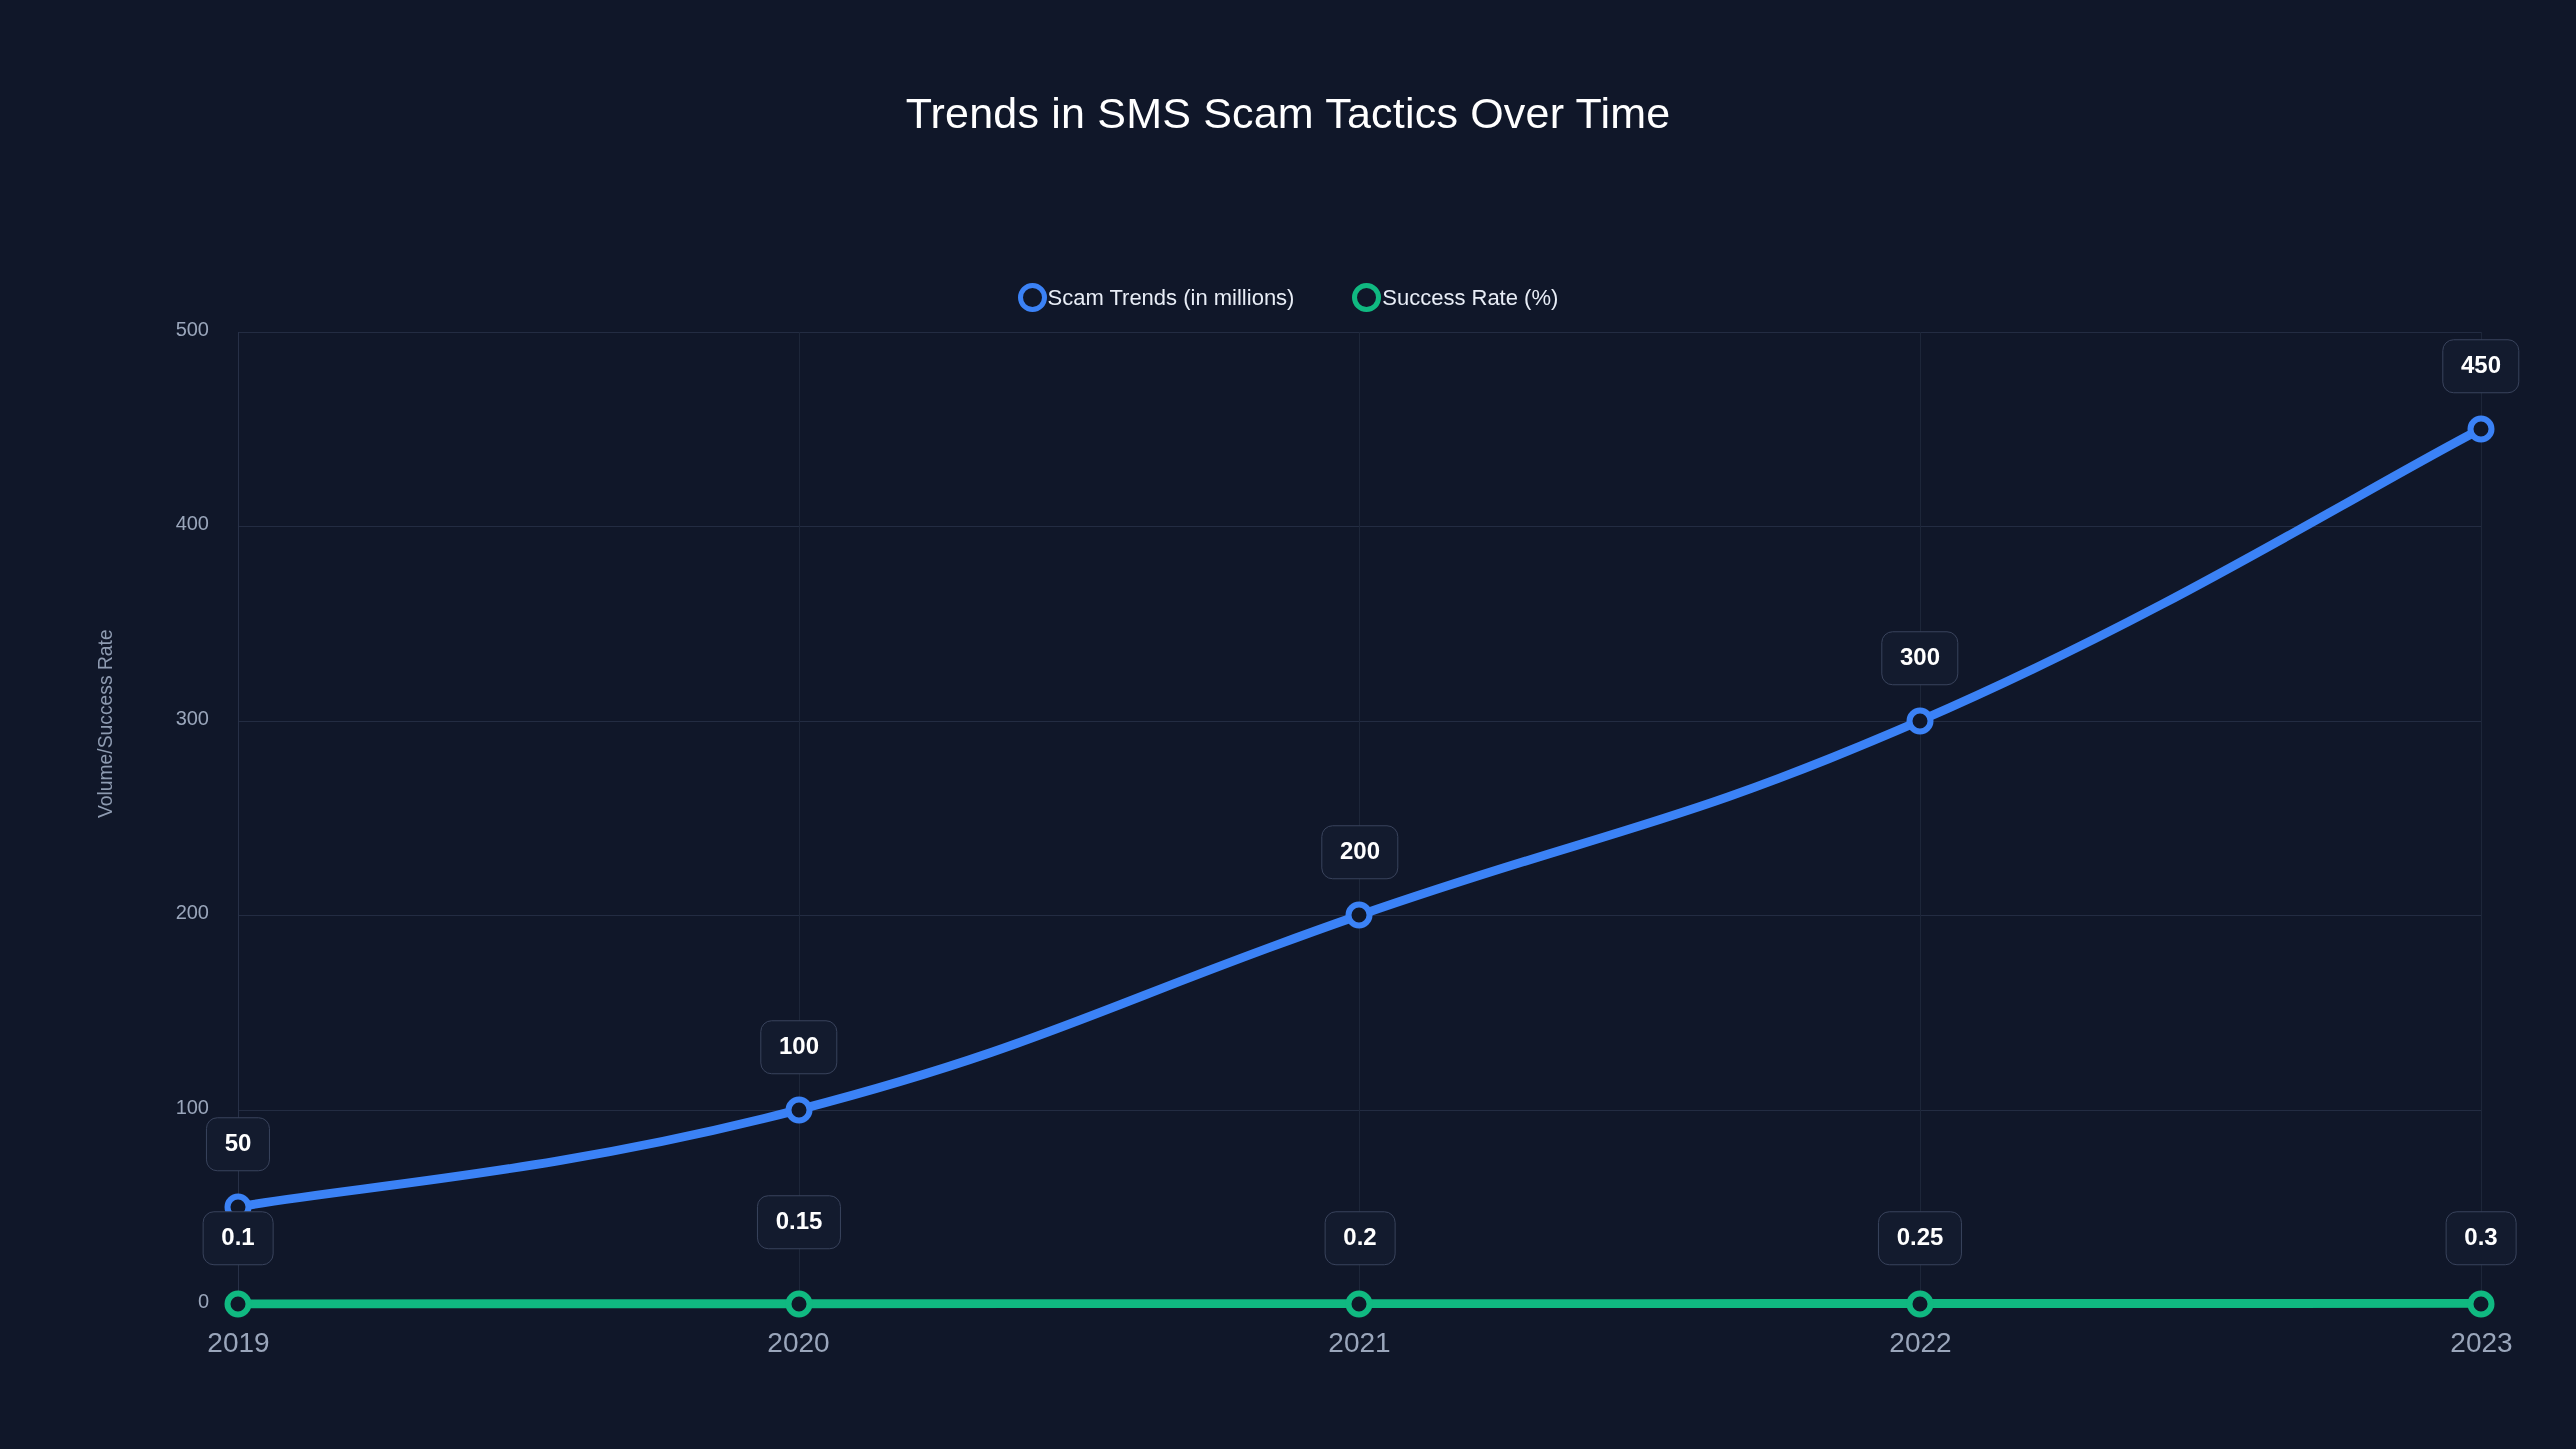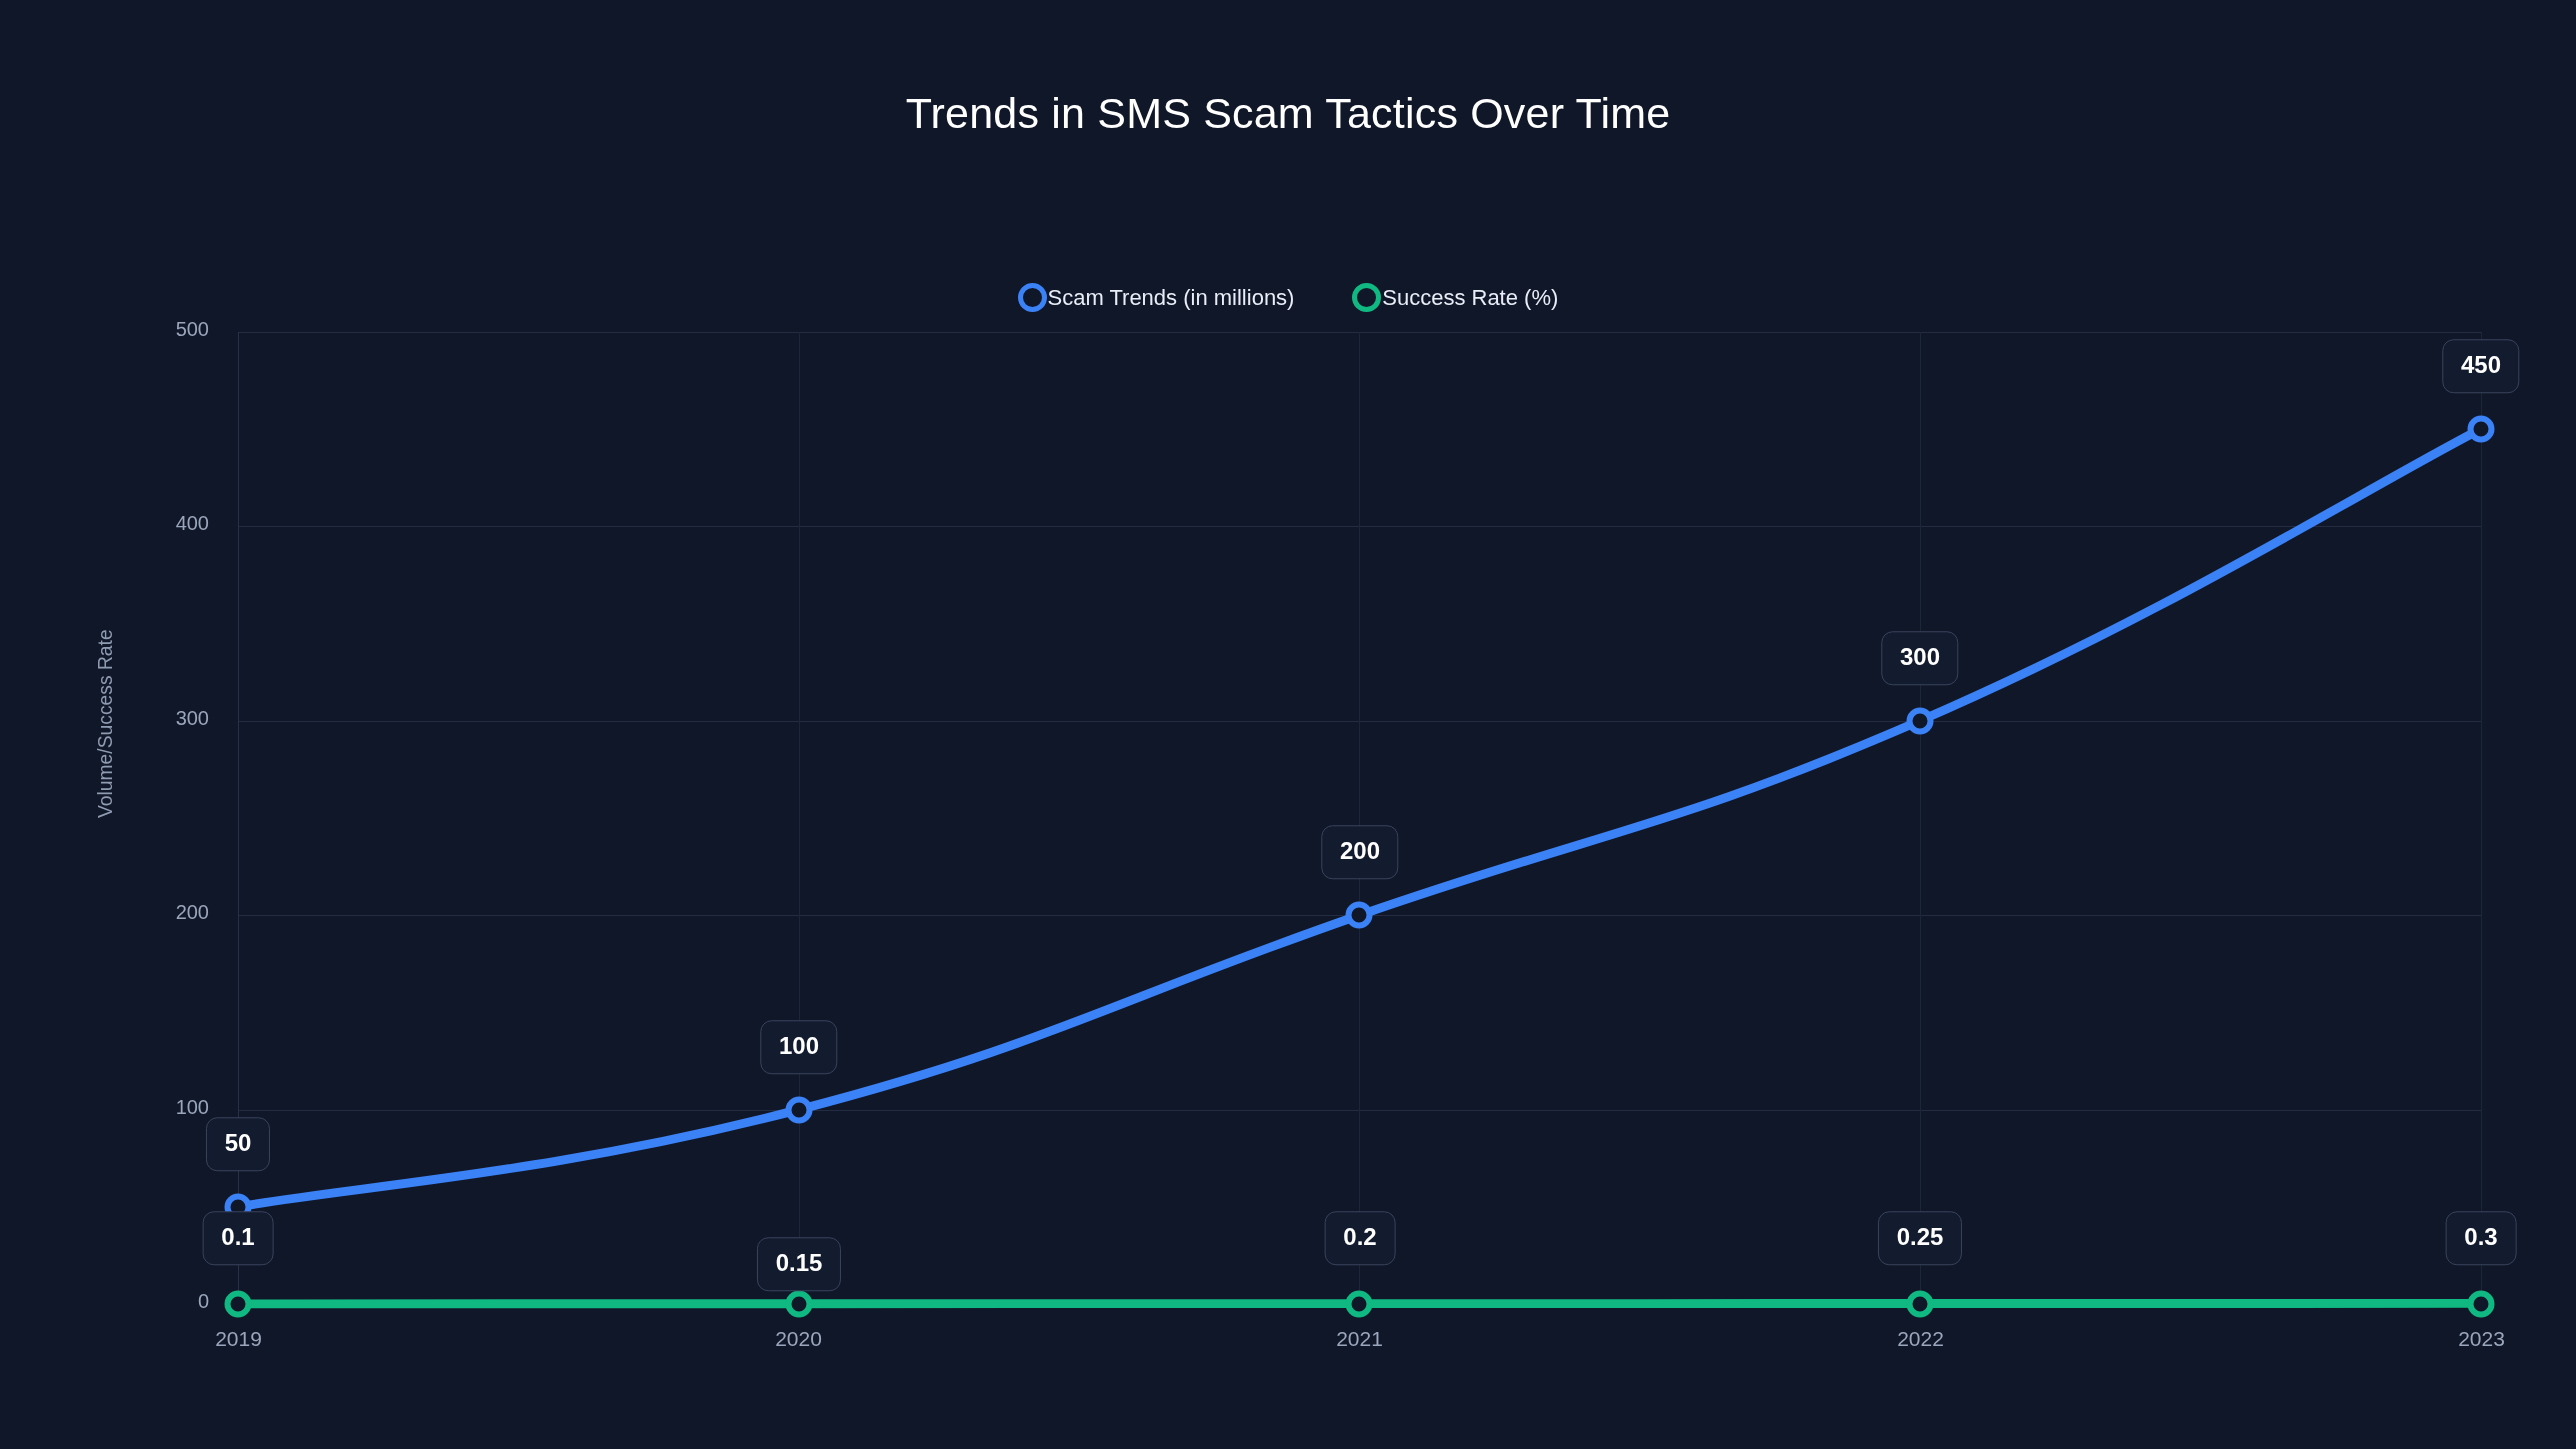--- a/index.html
+++ b/index.html
@@ -101,21 +101,21 @@
     color: #9aa6bb;
     font-size: 20px;
     white-space: nowrap;
     width: 185px;
     left: 24px;
   }
   .xtick-lab {
     position: absolute;
     text-align: center;
     color: #9aa6bb;
-    font-size: 21px;
+    font-size: 28px;
     white-space: nowrap;
     width: 161px;
   }
   .y-axis-title {
     position: absolute;
     left: 95px;
     top: 818px;
     transform: rotate(-90deg);
     transform-origin: 0 0;
     color: #8e9bb1;
@@ -224,19 +224,19 @@
       </div>
   </div>
 
   <div id="data-labels">
       <div class="dlabel" style="left: 238px; top: 1144px;">50</div>
       <div class="dlabel" style="left: 799px; top: 1047px;">100</div>
       <div class="dlabel" style="left: 1360px; top: 852px;">200</div>
       <div class="dlabel" style="left: 1920px; top: 658px;">300</div>
       <div class="dlabel" style="left: 2481px; top: 366px;">450</div>
       <div class="dlabel" style="left: 238px; top: 1238px;">0.1</div>
-      <div class="dlabel" style="left: 799px; top: 1264px;">0.15</div>
+      <div class="dlabel" style="left: 799px; top: 1222px;">0.15</div>
       <div class="dlabel" style="left: 1360px; top: 1238px;">0.2</div>
       <div class="dlabel" style="left: 1920px; top: 1238px;">0.25</div>
       <div class="dlabel" style="left: 2481px; top: 1238px;">0.3</div>
     </div>
 </div>
 
 
 </body></html>

